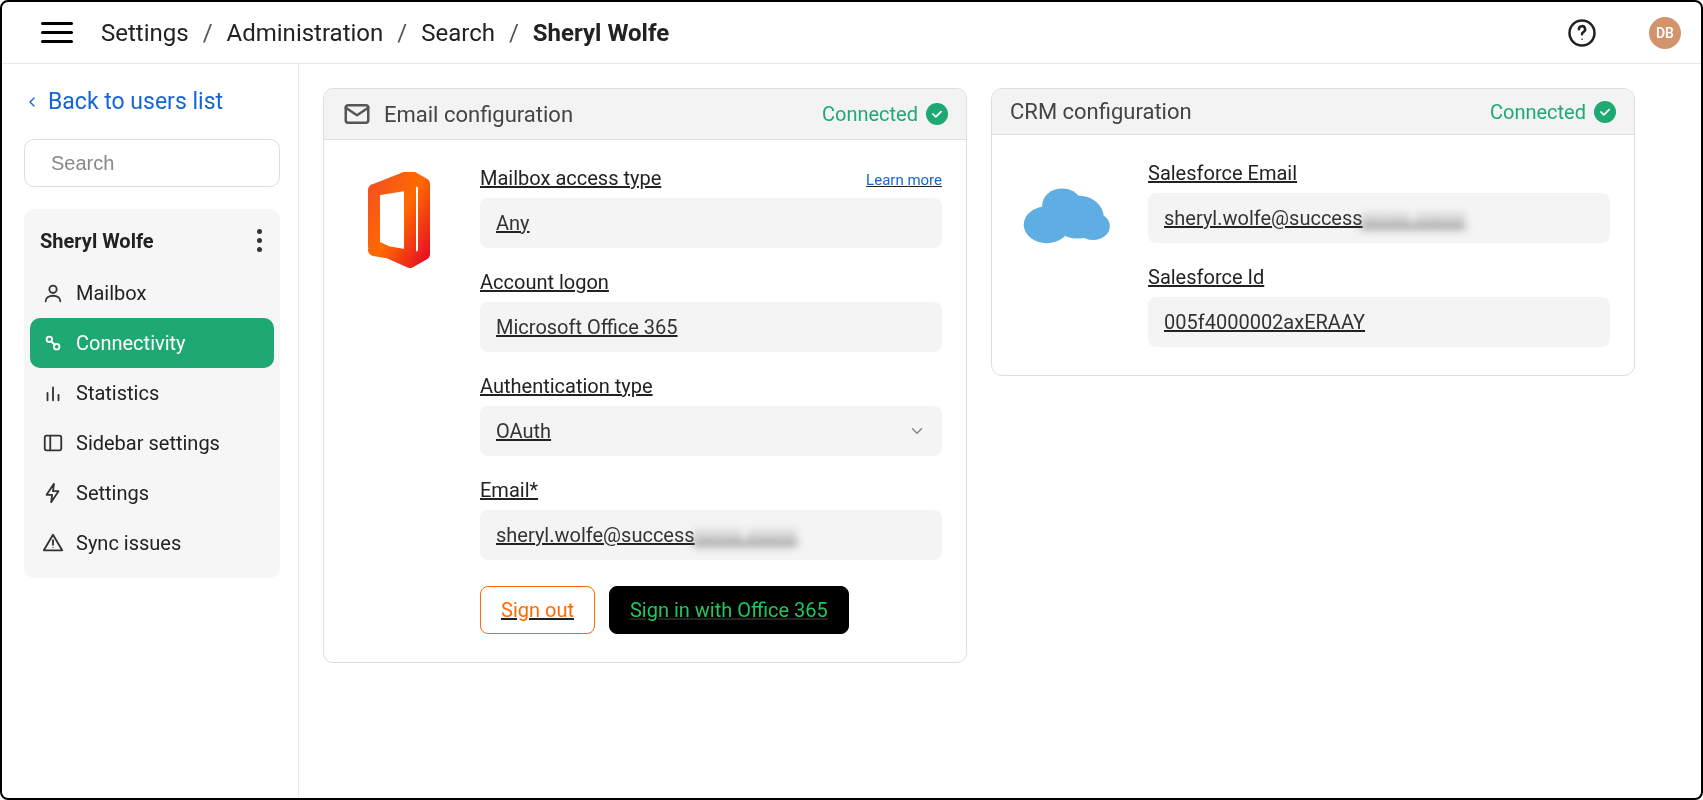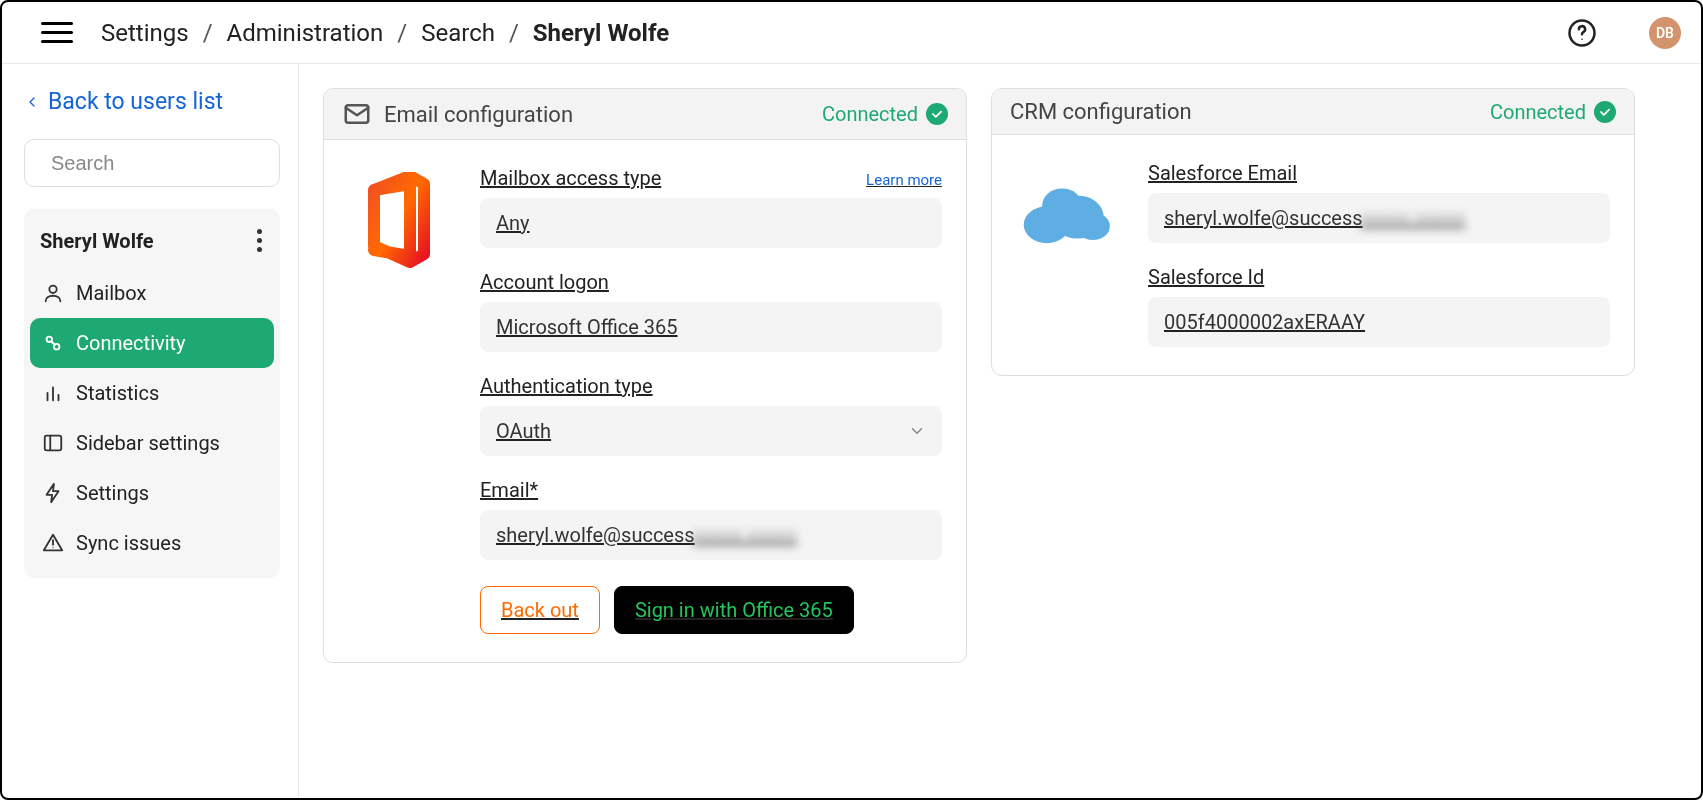--- a/index.html
+++ b/index.html
@@ -314,21 +314,21 @@
           <div class="field-row">
             <div class="field-label">
                 <span>Email*</span>
               </div>
             <div class="field-box">
               <span>sheryl.wolfe@success</span>
                 <span class="blurred-tail">xxxxx.xxxxx</span>
             </div>
           </div>
           <div class="actions">
-            <div class="btn btn-outline">Back out</div>
+            <div class="btn btn-outline">Sign out</div>
             <div class="btn btn-dark">Sign in with Office 365</div>
           </div>
         </div>
       </div>
     </div>
 
     <div class="card crm">
       <div class="card-header">
         <span class="title">CRM configuration</span>
         <div class="status">

